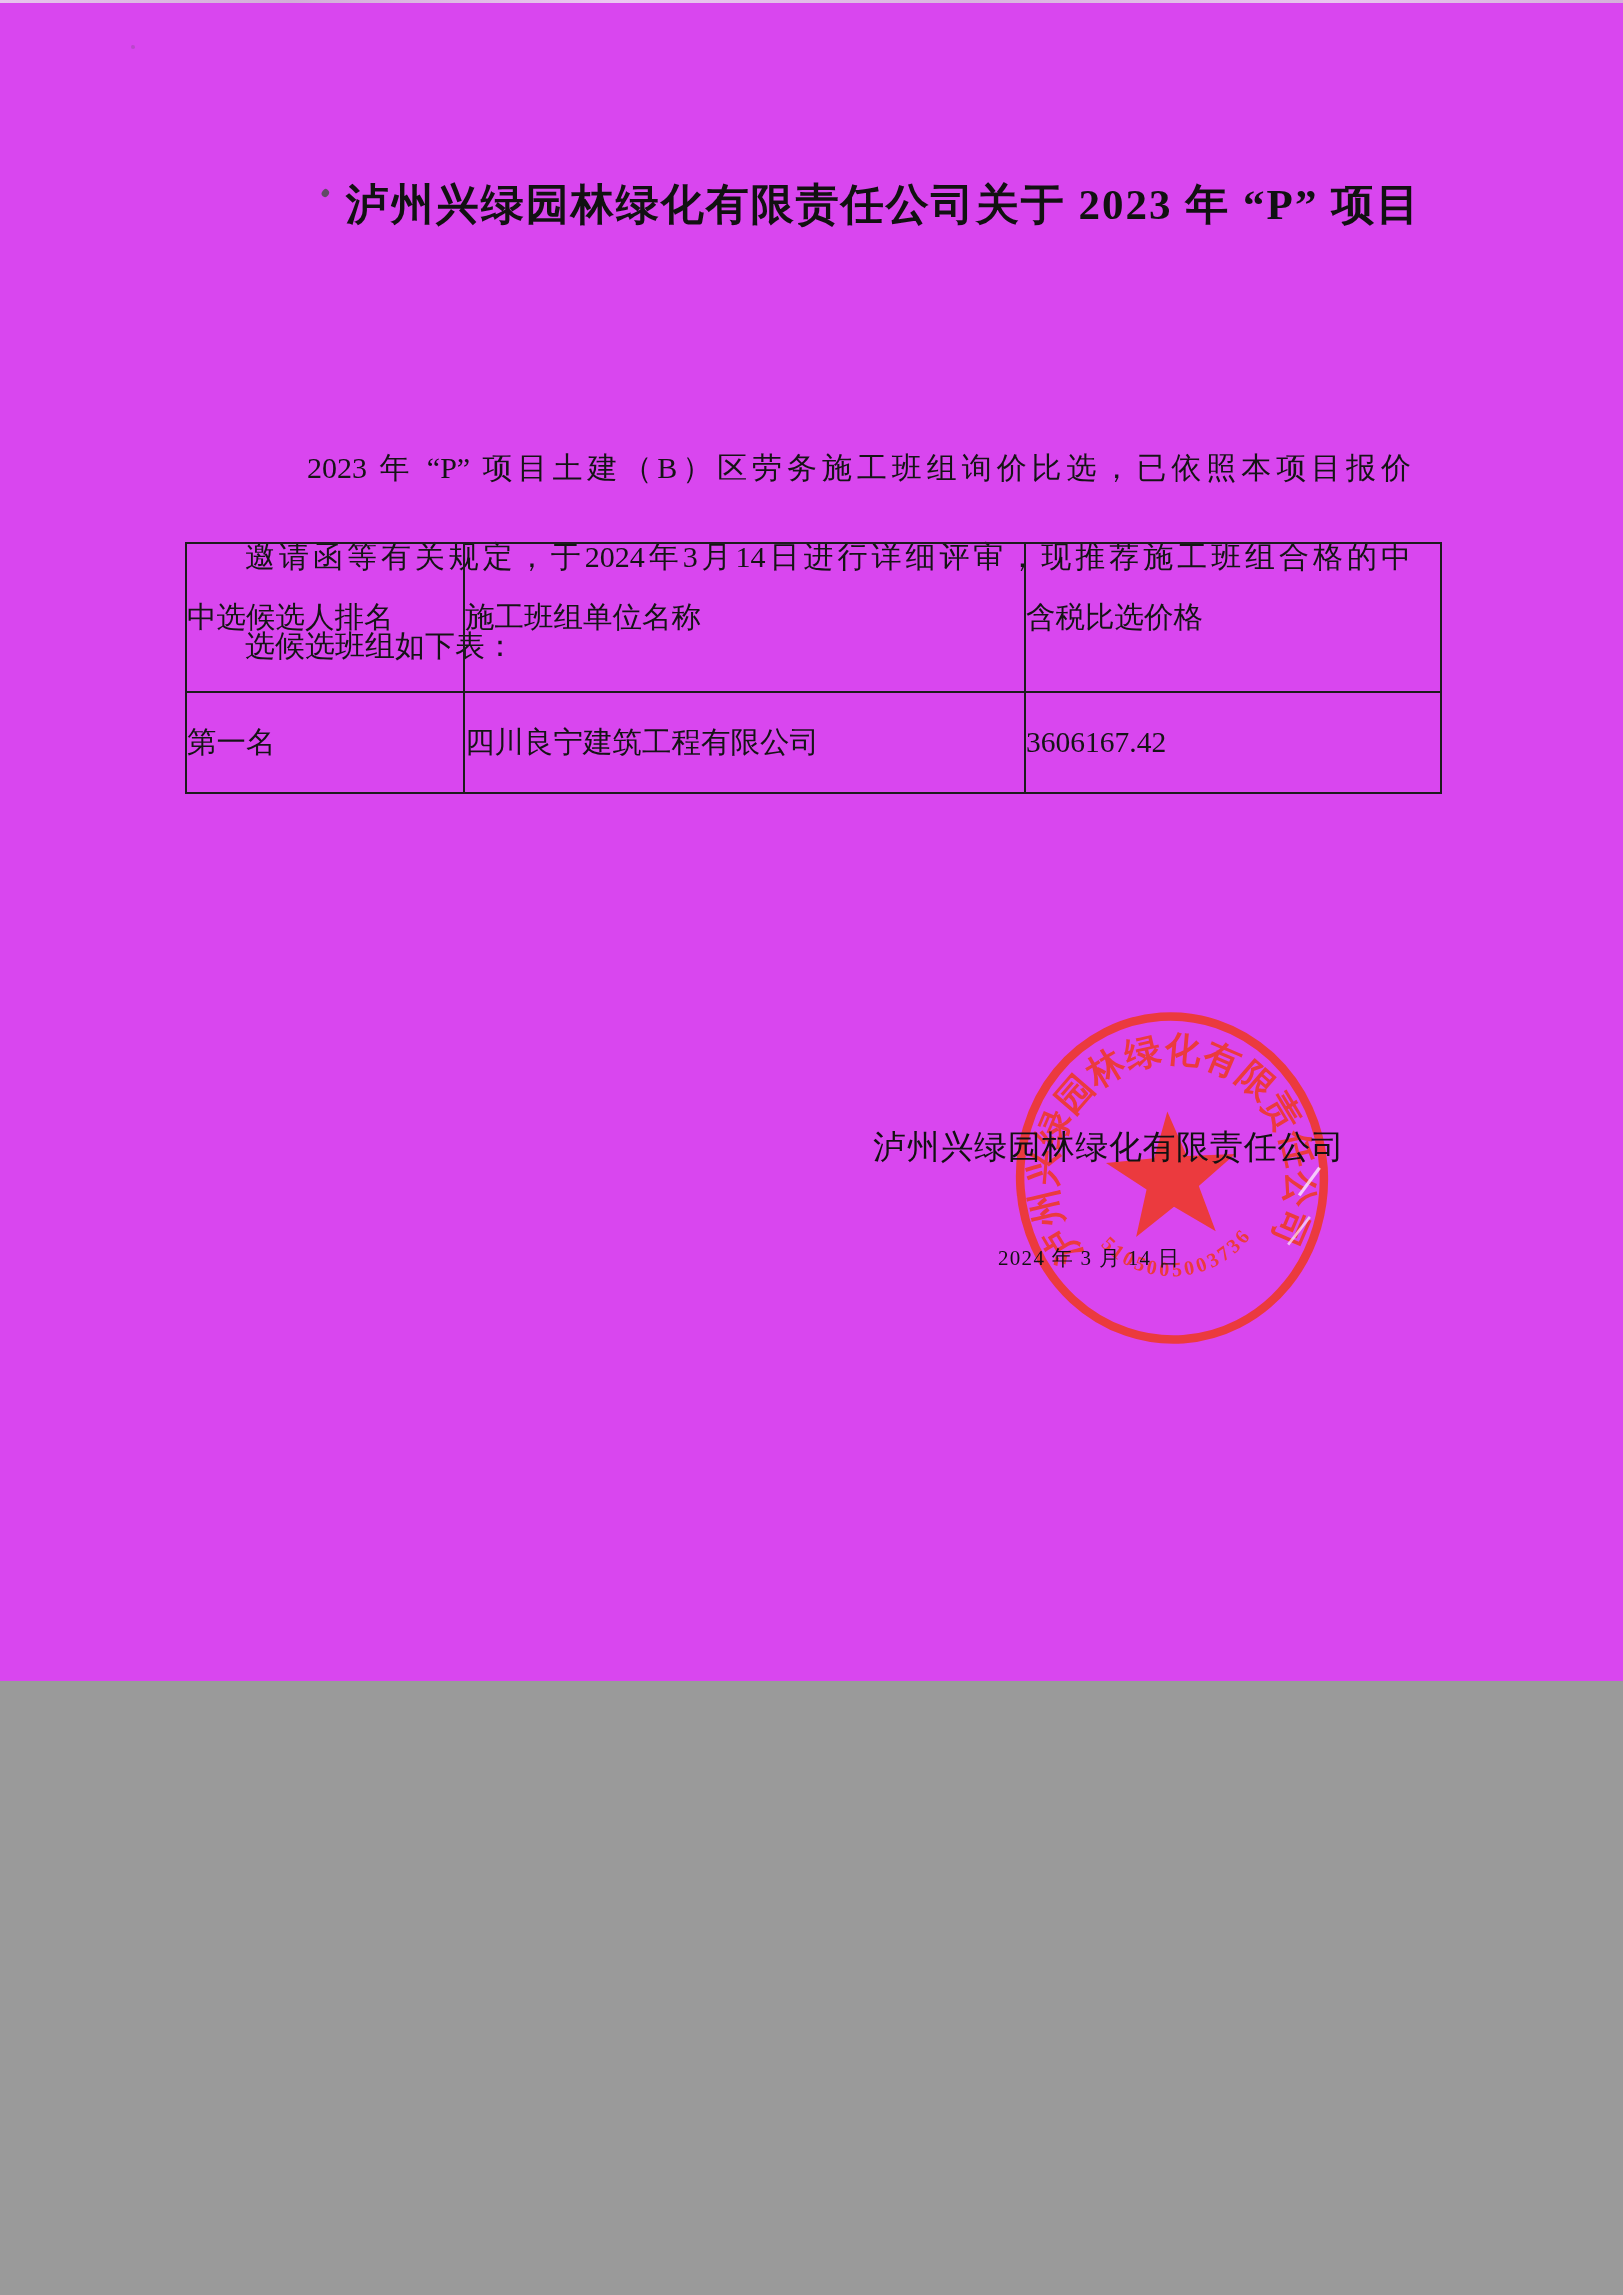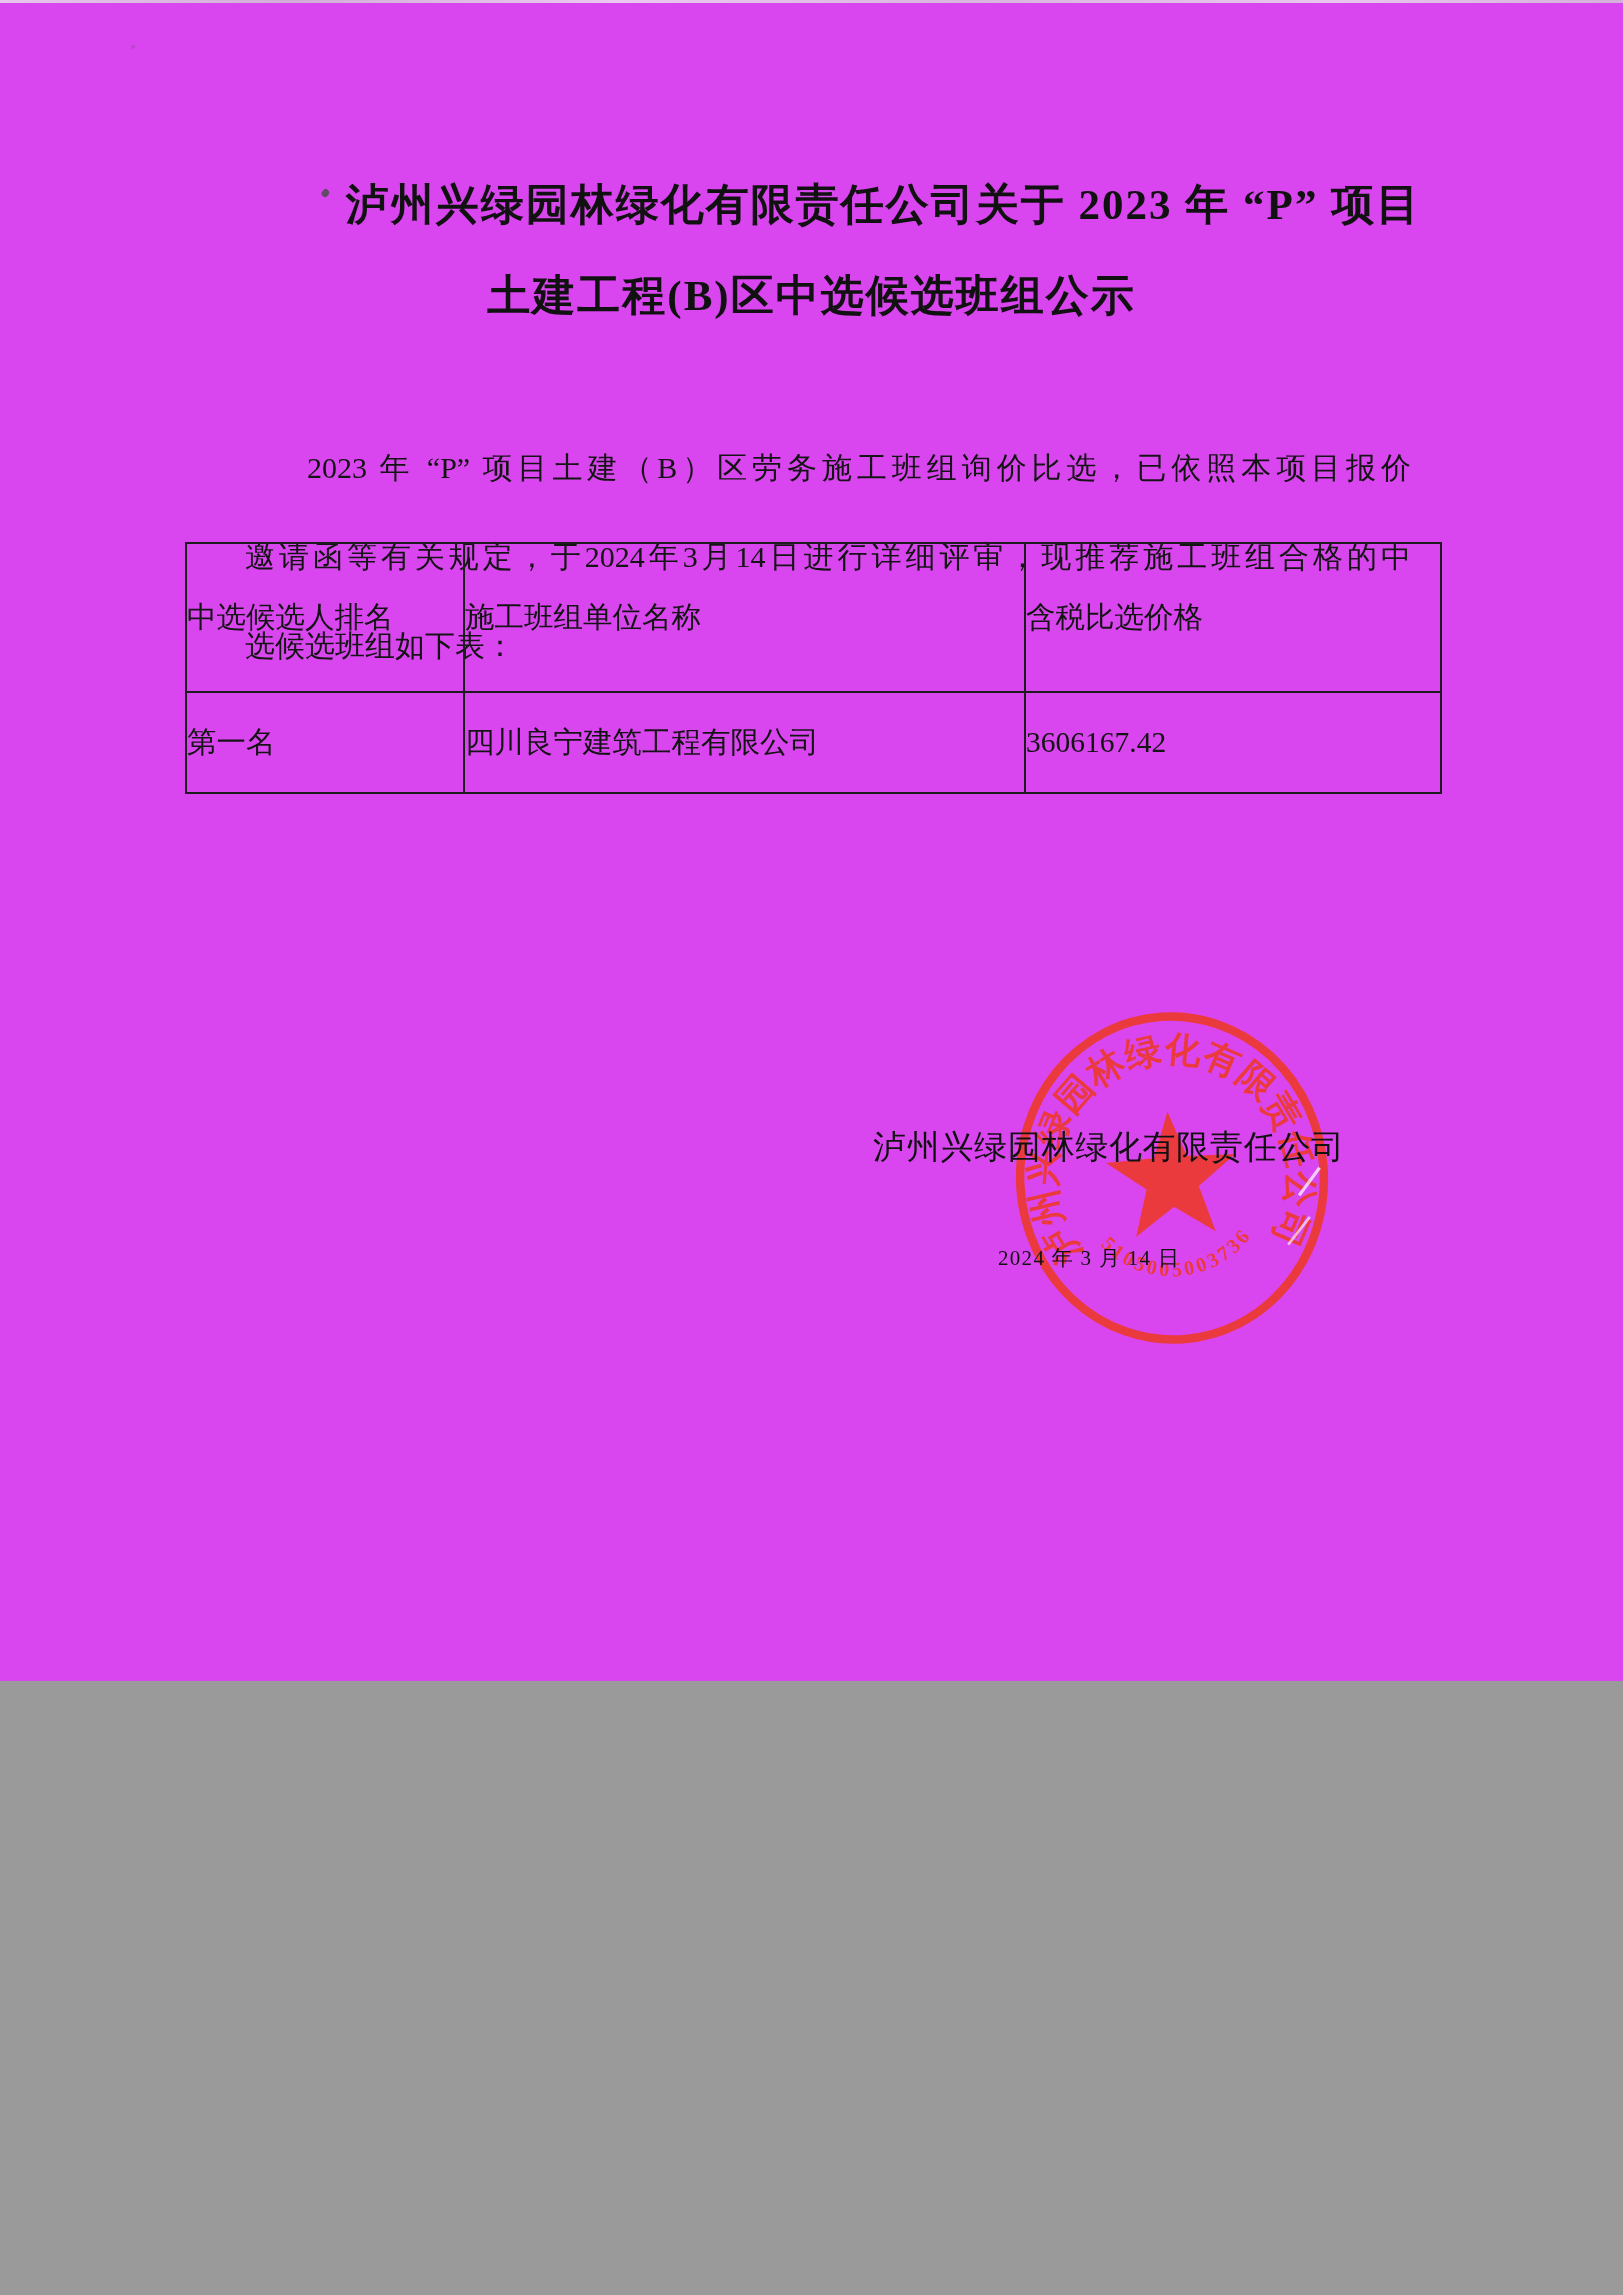--- a/index.html
+++ b/index.html
@@ -64,21 +64,20 @@
 <body>
 
 <div class="page">
 
   <div class="scan-edge"></div>
   <div class="speck speck-a"></div>
   <div class="speck speck-b"></div>
 
   <div class="title-block">
     <div class="title-line title-line-1">泸州兴绿园林绿化有限责任公司关于 2023 年 “P” 项目</div>
-    <div class="title-line title-line-2">土建工程(B)区中选候选班组公示</div>
   </div>
 
   <p class="intro">
     <span class="intro-line first fill">2023 年 “P” 项目土建（B）区劳务施工班组询价比选，已依照本项目报价</span>
     <span class="intro-line fill">邀请函等有关规定，于2024年3月14日进行详细评审，现推荐施工班组合格的中</span>
     <span class="intro-line">选候选班组如下表：</span>
   </p>
 
   <table class="tbl">
     <colgroup>

